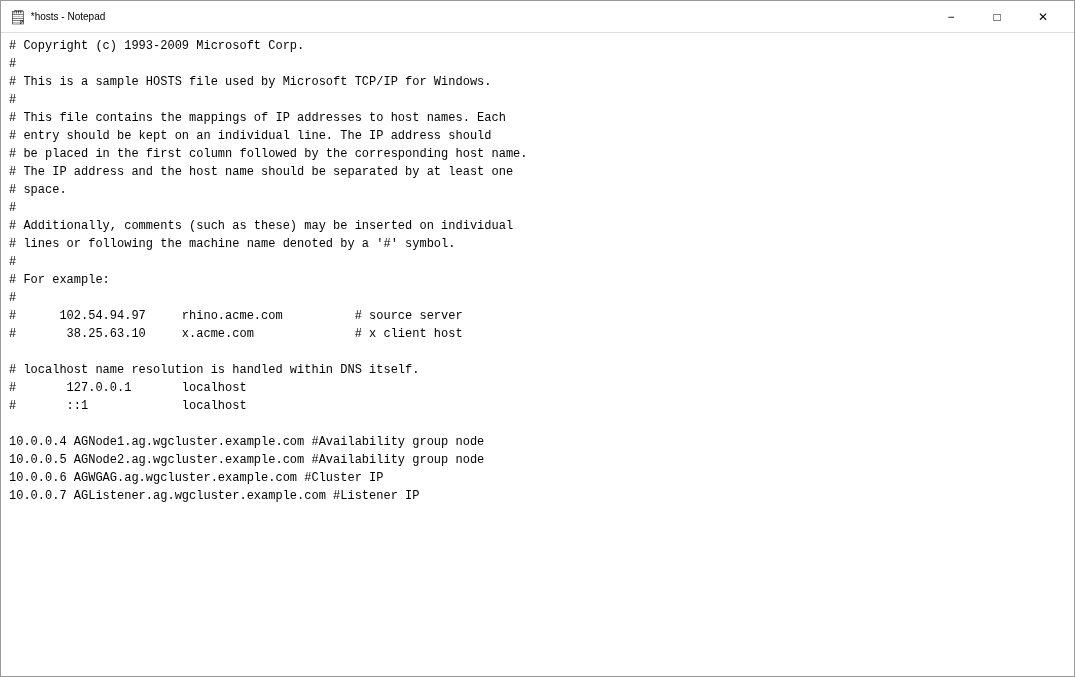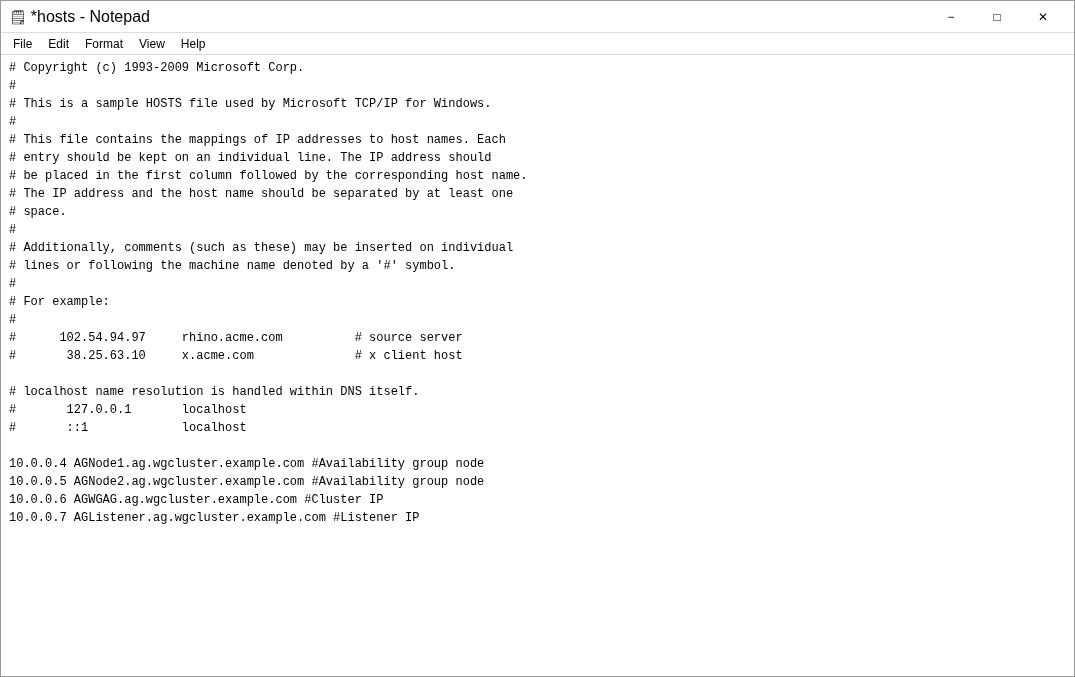--- a/index.html
+++ b/index.html
@@ -33,21 +33,21 @@
       height: 32px;
       display: flex;
       align-items: center;
       padding: 0 8px;
       border-bottom: 1px solid #ddd;
       user-select: none;
     }
 
     .title-bar-text {
       flex: 1;
-      font-size: 16px;
+      font-size: 10px;
       color: #000;
     }
 
     .title-bar-controls {
       display: flex;
       gap: 0;
     }
 
     .title-btn {
       width: 46px;
@@ -129,27 +129,20 @@
   <div class="title-bar">
     <span class="notepad-icon">🗒</span>
     <span class="title-bar-text">*hosts - Notepad</span>
     <div class="title-bar-controls">
       <button class="title-btn">−</button>
       <button class="title-btn">□</button>
       <button class="title-btn close">✕</button>
     </div>
   </div>
 
-  <div class="menu-bar">
-    <span class="menu-item">File</span>
-    <span class="menu-item">Edit</span>
-    <span class="menu-item">Format</span>
-    <span class="menu-item">View</span>
-    <span class="menu-item">Help</span>
-  </div>
 
   <div class="editor-container">
     <div class="editor-content">
       <pre># Copyright (c) 1993-2009 Microsoft Corp.
 #
 # This is a sample HOSTS file used by Microsoft TCP/IP for Windows.
 #
 # This file contains the mappings of IP addresses to host names. Each
 # entry should be kept on an individual line. The IP address should
 # be placed in the first column followed by the corresponding host name.

